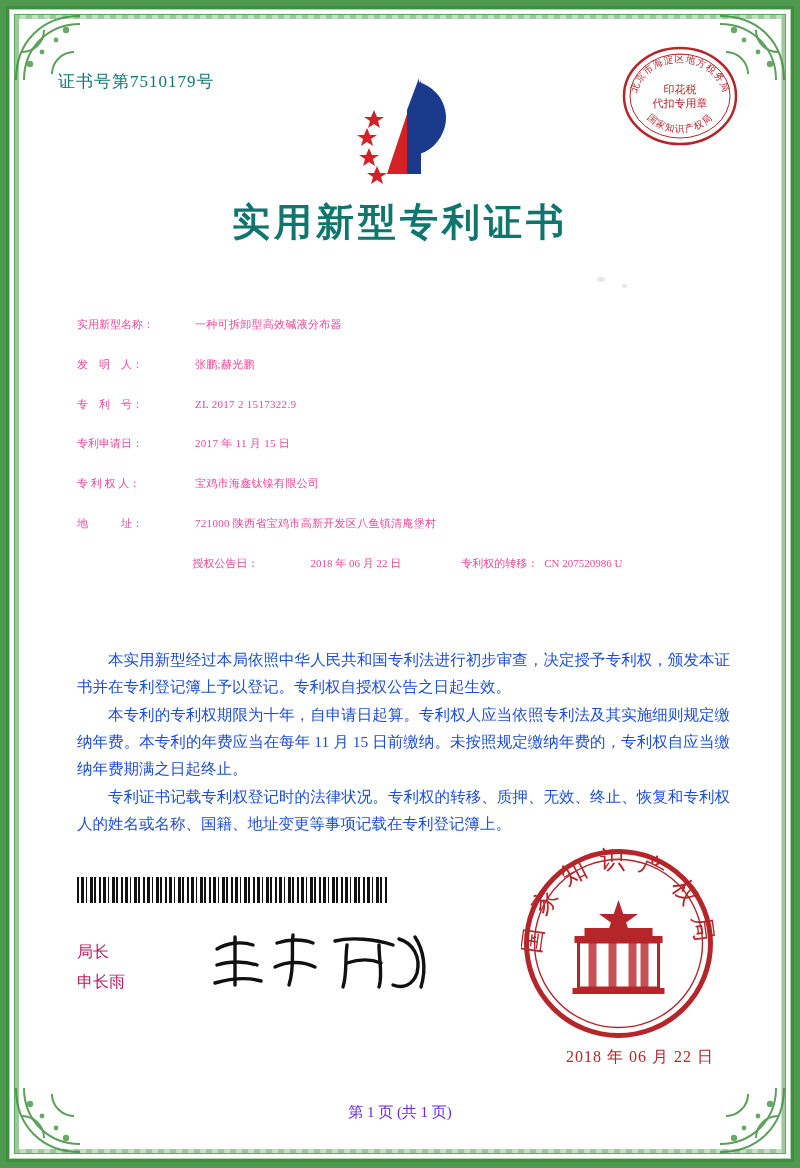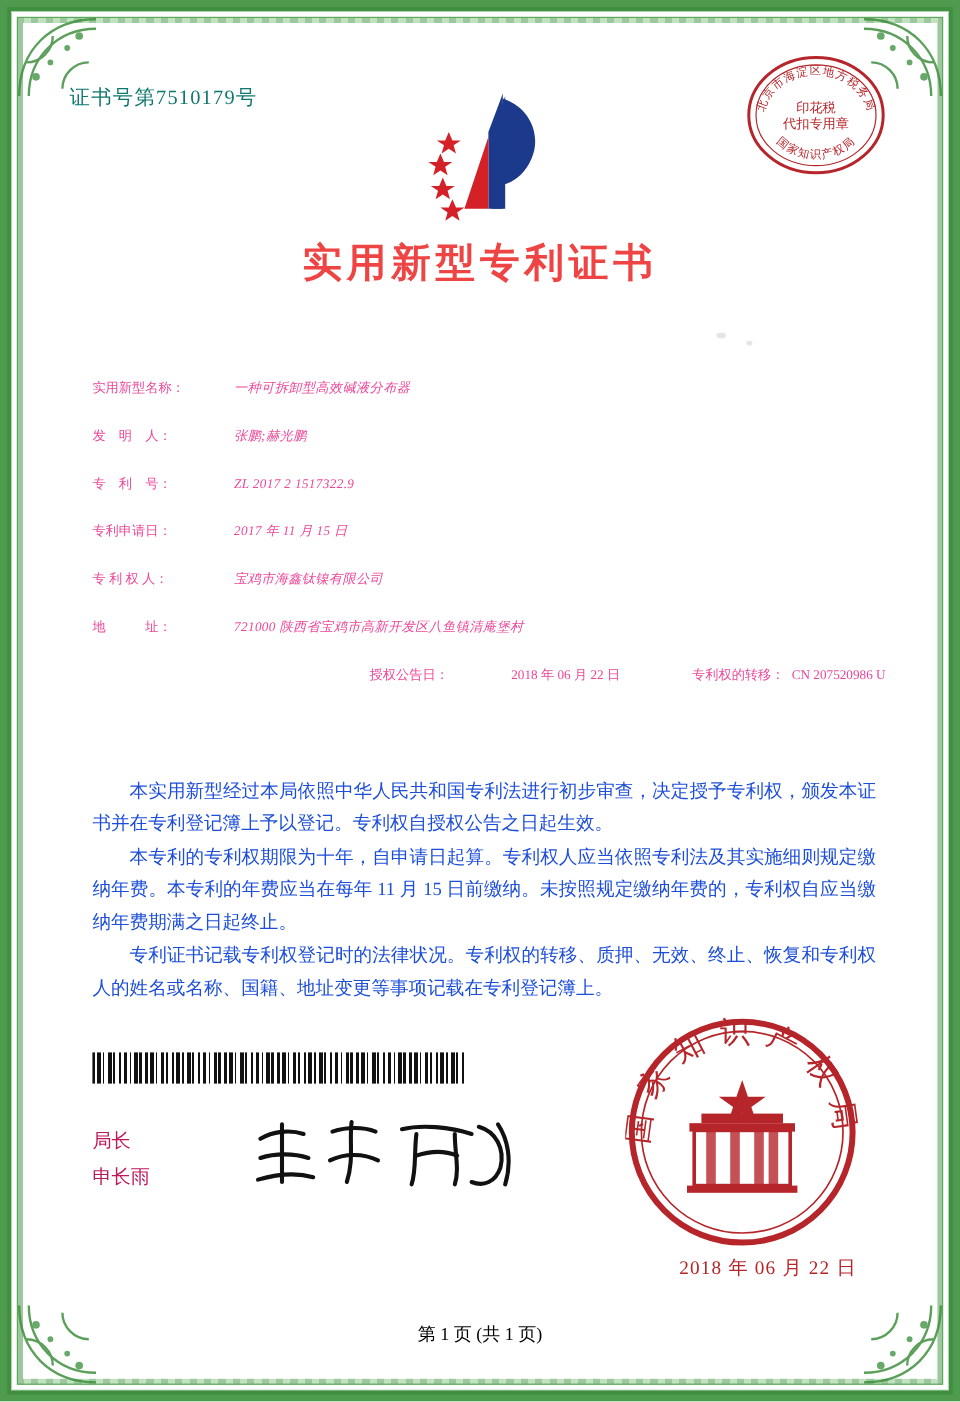--- a/index.html
+++ b/index.html
@@ -70,24 +70,24 @@
   .logo svg{width:100%;height:100%;display:block;}
 
   .tax-stamp{
     position:absolute;right:38px;top:22px;width:120px;height:104px;
   }
   .tax-stamp svg{width:100%;height:100%;display:block;}
 
   .title{
     position:absolute;left:0;right:0;top:175px;
     text-align:center;
-    font-size:33px;
+    font-size:38px;
     letter-spacing:4px;
     font-weight:bold;
-    color:#ef4444;
+    color:#0f766e;
     font-family:"Liberation Serif", serif;
   }
 
   
   .fields{
     position:absolute;left:55px;top:295px;right:40px;
     font-size:11px;color:#ec4899;
   }
   .frow{
     display:flex;align-items:baseline;
@@ -95,23 +95,22 @@
     line-height:1.3;
   }
   .flabel{
     width:118px;flex:0 0 118px;
     letter-spacing:0px;
     white-space:pre;
   }
   .fvalue{
     flex:1 1 auto;
     letter-spacing:.3px;
-    font-style:italic;
-  }
-  .frow.dual{justify-content:flex-end;}
+  }
+  .frow.dual{justify-content:center;}
   .frow.dual .seg2{
     margin-left:60px;display:flex;align-items:baseline;
   }
   .frow.dual .seg2 .flabel2{
     width:auto;white-space:pre;margin-right:6px;
   }
 
   
   .paras{
     position:absolute;left:55px;right:48px;top:625px;
@@ -146,21 +145,21 @@
   }
   .seal svg{width:100%;height:100%;display:block;}
   .seal-date{
     position:absolute;right:64px;bottom:78px;
     font-size:16px;color:#b5252a;letter-spacing:1px;
     font-family:"Liberation Serif", serif;
   }
 
   .footer{
     position:absolute;left:0;right:0;bottom:24px;
-    text-align:center;font-size:15px;color:#000000;
+    text-align:center;font-size:15px;color:#6d28d9;
   }
 
   
   .smudge{position:absolute;background:#cfcfcf;border-radius:50%;opacity:.55;}
 </style>
 </head>
 <body>
 
 <div class="border-frame"></div>
 <div class="border-outer"></div>

